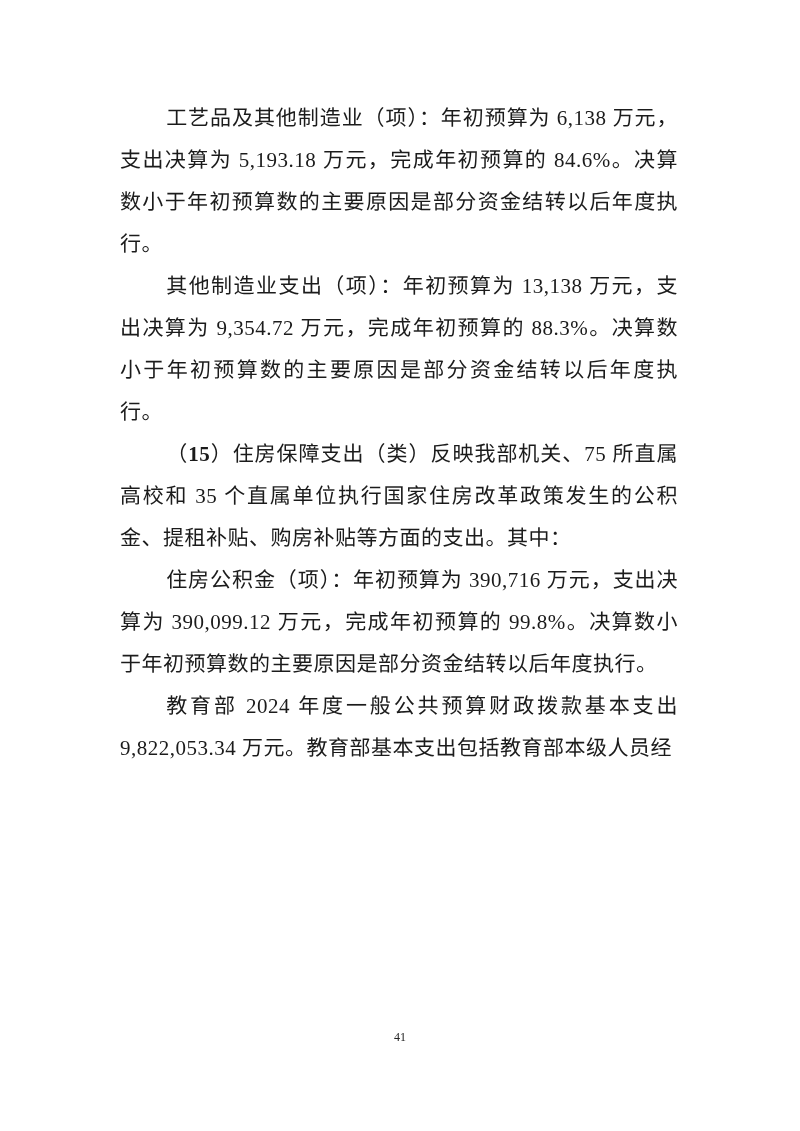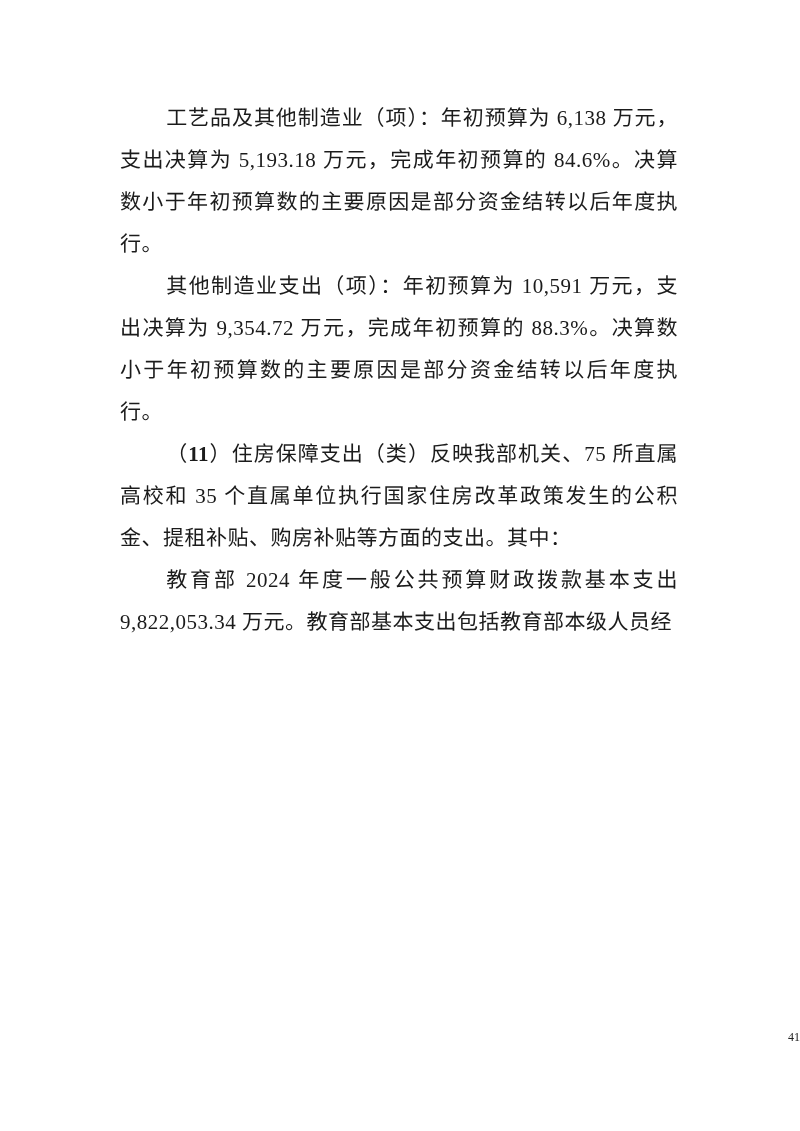--- a/index.html
+++ b/index.html
@@ -30,38 +30,39 @@
     text-align: justify;
     text-indent: 2.2em;
     font-weight: 400;
   }
   .para .b { font-weight: 700; }
   .heading { font-weight: 400; }
   .page-number {
     position: absolute;
     left: 0; top: 1030px;
     width: 800px;
-    text-align: right;
+    text-align: center;
     font-size: 12px;
     color: #222222;
   }
 </style>
 </head>
 <body>
 
 <div class="page">
   <div class="text-block">
 
     <p class="para">工艺品及其他制造业（项）：年初预算为 6,138 万元，支出决算为 5,193.18 万元，完成年初预算的 84.6%。决算数小于年初预算数的主要原因是部分资金结转以后年度执行。</p>
 
-    <p class="para">其他制造业支出（项）：年初预算为 10,591 万元，支出决算为 9,354.72 万元，完成年初预算的 88.3%。决算数小于年初预算数的主要原因是部分资金结转以后年度执行。</p>
+    <p class="para">其他制造业支出（项）：年初预算为 13,138 万元，支出决算为 9,354.72 万元，完成年初预算的 88.3%。决算数小于年初预算数的主要原因是部分资金结转以后年度执行。</p>
 
-    <p class="para"><span>（</span><span class="b">11</span><span>）住房保障支出（类）反映我部机关、75 所直属高校和 35 个直属单位执行国家住房改革政策发生的公积金、提租补贴、购房补贴等方面的支出。其中：</span></p>
+    <p class="para"><span>（</span><span class="b">15</span><span>）住房保障支出（类）反映我部机关、75 所直属高校和 35 个直属单位执行国家住房改革政策发生的公积金、提租补贴、购房补贴等方面的支出。其中：</span></p>
 
 
+    <p class="para">住房公积金（项）：年初预算为 390,716 万元，支出决算为 390,099.12 万元，完成年初预算的 99.8%。决算数小于年初预算数的主要原因是部分资金结转以后年度执行。</p>
 
 
 
 
     <p class="para">教育部 2024 年度一般公共预算财政拨款基本支出 9,822,053.34 万元。教育部基本支出包括教育部本级人员经</p>
 
   </div>
 
   <div class="page-number">41</div>
 </div>

